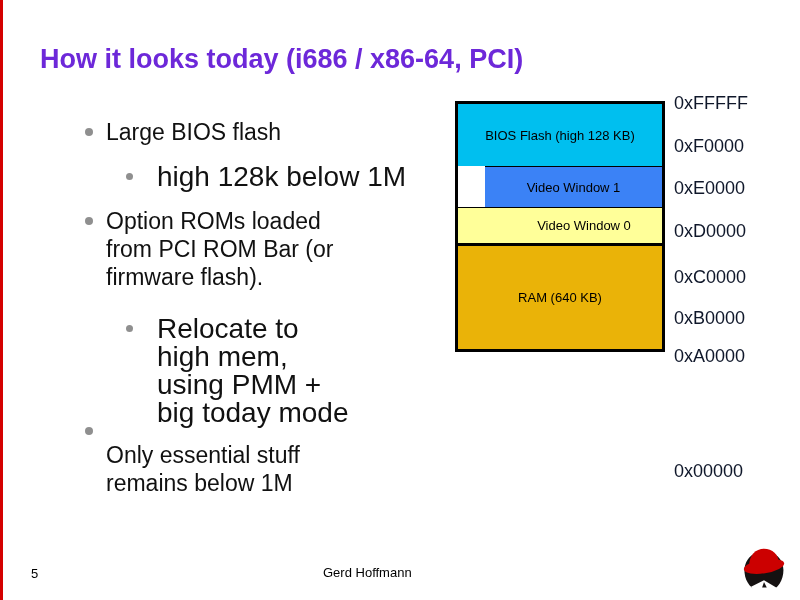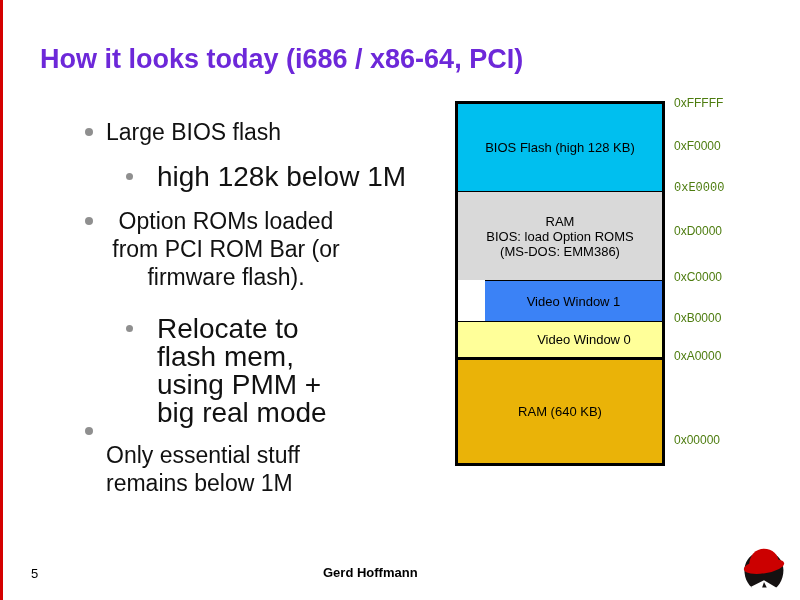--- a/index.html
+++ b/index.html
@@ -39,21 +39,21 @@
     background: #8f8f8f;
   }
   .lvl1 { font-size: 23px; line-height: 28px; }
   .lvl1 .dot { width: 8px; height: 8px; margin: 10px 13px 0 0; }
   .lvl2 { font-size: 28px; line-height: 28px; gap: 11px; }
   .lvl2 .dot { width: 7px; height: 7px; margin: 10px 13px 0 0; }
 
   .item-0 { top: 118px; left: 85px; }
   .item-1 { top: 163px; left: 126px; }
   .item-2 { top: 207px; left: 85px; }
-  .item-2 .btxt { max-width: 240px; text-align: center; }
+  .item-2 .btxt { max-width: 240px; }
   .item-3 { top: 315px; left: 126px; }
   .item-3 .btxt { max-width: 200px; }
   .item-4 { top: 417px; left: 85px; }
   .item-4 .btxt { max-width: 250px; margin-top: 24px; }
 
   
   .memmap {
     position: absolute;
     left: 455px; top: 101px;
     width: 204px;
@@ -61,50 +61,50 @@
   }
   .block {
     display: flex;
     flex-direction: column;
     align-items: center;
     justify-content: center;
     text-align: center;
     font-size: 13px; line-height: 15px;
     color: #000000;
   }
-  .block-0 { height: 87px; }
+  .block-0 { height: 62px; }
   .block-1 { height: 88px; border-top: 1px solid #000000; }
   .block-2 { height: 40px; border-top: 1px solid #000000; }
   .block-3 { height: 35px; border-top: 1px solid #000000; padding-left: 48px; }
   .block-4 { height: 103px; border-top: 3px solid #000000; }
 
   .addr {
     position: absolute;
     left: 674px;
-    font-size: 12px; line-height: 16px;
-    color: #4d7c0f;
+    font-size: 18px; line-height: 16px;
+    color: #0f172a;
     white-space: nowrap;
   }
   .addr-0 { top: 95px; }
   .addr-1 { top: 138px; }
-  .addr-2 { top: 180px; font-family: Liberation Mono, monospace; }
+  .addr-2 { top: 180px; }
   .addr-3 { top: 223px; }
   .addr-4 { top: 269px; }
   .addr-5 { top: 310px; }
   .addr-6 { top: 348px; }
-  .addr-7 { top: 432px; }
+  .addr-7 { top: 463px; }
 
   
   .pagenum {
     position: absolute; left: 31px; top: 566px;
     font-size: 13px; color: #000000;
   }
   .author {
     position: absolute; left: 323px; top: 565px;
-    font-size: 13px; font-weight: bold; color: #000000;
+    font-size: 13px; font-weight: normal; color: #000000;
   }
   .logo {
     position: absolute; left: 735px; top: 545px;
     width: 58px; height: 50px;
   }
 </style>
 </head>
 <body>
 
 <div class="slide">
@@ -121,36 +121,31 @@
     <div class="bullet-item lvl2 item-1">
       <span class="dot" style="background-color: rgb(143, 143, 143);"></span>
       <span class="btxt">high 128k below 1M</span>
     </div>
     <div class="bullet-item lvl1 item-2">
       <span class="dot" style="background-color: rgb(143, 143, 143);"></span>
       <span class="btxt">Option ROMs loaded from PCI ROM Bar (or firmware flash).</span>
     </div>
     <div class="bullet-item lvl2 item-3">
       <span class="dot" style="background-color: rgb(143, 143, 143);"></span>
-      <span class="btxt">Relocate to flash mem, using PMM + big real mode</span>
+      <span class="btxt">Relocate to high mem, using PMM + big today mode</span>
     </div>
     <div class="bullet-item lvl1 item-4">
       <span class="dot" style="background-color: rgb(143, 143, 143);"></span>
       <span class="btxt">Only essential stuff remains below 1M</span>
     </div>
   </div>
 
   <div class="memmap">
     <div class="block block-0" style="background-color: rgb(0, 191, 239);">
       <div>BIOS Flash (high 128 KB)</div>
-    </div>
-    <div class="block block-1" style="background-color: rgb(217, 217, 217);">
-      <div>RAM</div>
-      <div>BIOS: load Option ROMS</div>
-      <div>(MS-DOS: EMM386)</div>
     </div>
     <div class="block block-2" style="background-color: #3b82f6; margin-left: 27px;">
       <div>Video Window 1</div>
     </div>
     <div class="block block-3" style="background-color: rgb(255, 255, 153);">
       <div>Video Window 0</div>
     </div>
     <div class="block block-4" style="background-color: #eab308;">
       <div>RAM (640 KB)</div>
     </div>

